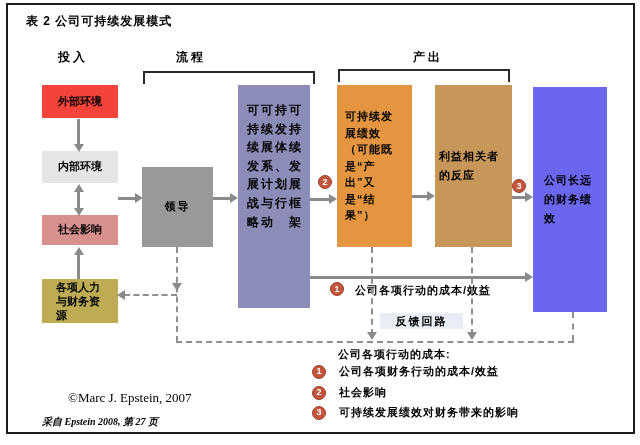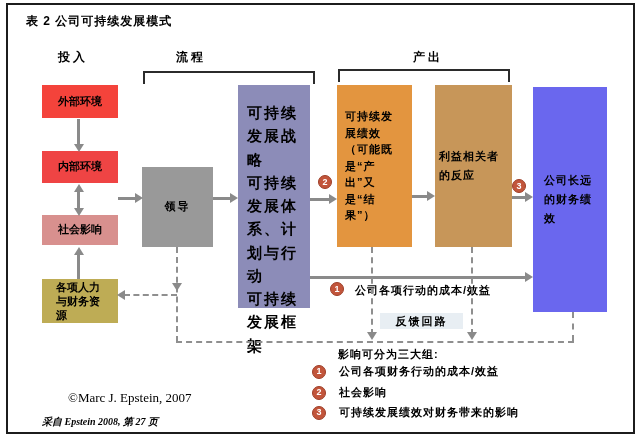--- a/index.html
+++ b/index.html
@@ -49,23 +49,23 @@
     text-align: center;
     font-size: 11px;
     font-weight: bold;
     line-height: 1.45;
     color: #000;
   }
   .box.lefty { text-align: left; justify-content: flex-start; }
   .strategy-box {
     position: absolute;
     display: flex;
-    flex-direction: column;
+    flex-direction: row;
     justify-content: space-between;
-    font-size: 15px;
+    font-size: 12px;
     font-weight: bold;
     line-height: 1.55;
     padding: 16px 7px 24px 9px;
     text-align: left;
   }
   .strategy-box .s-item { letter-spacing: 2px; }
   .hline { position: absolute; height: 3px; background: #8a8a8a; }
   .vline { position: absolute; width: 3px; background: #8a8a8a; }
   .dash-h { position: absolute; border-top: 2px dashed #8f8f8f; height: 0; }
   .dash-v { position: absolute; border-left: 2px dashed #8f8f8f; width: 0; }
@@ -152,21 +152,21 @@
 
   <div class="col-header" style="left:58px; top:49px;">投入</div>
   <div class="col-header" style="left:176px; top:49px;">流程</div>
   <div class="col-header" style="left:413px; top:49px;">产出</div>
   <div class="col-header" style="left:545px; top:49px;margin-top:44px;">结果</div>
 
   <div class="bracket" style="left:143px; top:71px; width:172px;"></div>
   <div class="bracket" style="left:338px; top:69px; width:172px;"></div>
 
   <div class="box" style="left:42px; top:85px;  width:76px; height:33px; background:#f4433b;">外部环境</div>
-  <div class="box" style="left:42px; top:151px; width:76px; height:32px; background:#ef4444;">内部环境</div>
+  <div class="box" style="left:42px; top:151px; width:76px; height:32px; background:#e5e5e5;">内部环境</div>
   <div class="box" style="left:42px; top:215px; width:76px; height:30px; background:#d8908e;">社会影响</div>
   <div class="box lefty" style="left:42px; top:279px; width:76px; height:44px; background:#beac55; padding:2px 14px; line-height:1.3;">各项人力与财务资源</div>
 
   <div class="box" style="left:142px; top:167px; width:71px; height:80px; background:#999999; letter-spacing:2px;">领导</div>
 
   <div class="strategy-box" style="left:238px; top:85px; width:72px; height:223px; background:#8c8cb8;">
     <div class="s-item">可持续发展战略</div>
     <div class="s-item">可持续发展体系、计划与行动</div>
     <div class="s-item">可持续发展框架</div>
   </div>
@@ -220,21 +220,21 @@
   <div class="dash-v" style="left:371px; top:247px; height:88px;"></div>
   <div class="tri tri-d" style="left:367px; top:332px;"></div>
 
   <div class="dash-v" style="left:471px; top:247px; height:88px;"></div>
   <div class="tri tri-d" style="left:467px; top:332px;"></div>
 
   <div class="dash-v" style="left:572px; top:312px; height:29px;"></div>
 
   <div class="feedback-box">反馈回路</div>
 
-  <div class="legend-heading">影响可分为三大组:</div>
+  <div class="legend-heading">公司各项行动的成本:</div>
 
   <div class="legend-row" style="top:364px;">
     <span class="marker">1</span>
     <span class="legend-text">公司各项财务行动的成本/效益</span>
   </div>
   <div class="legend-row" style="top:385px;">
     <span class="marker">2</span>
     <span class="legend-text">社会影响</span>
   </div>
   <div class="legend-row" style="top:405px;">

